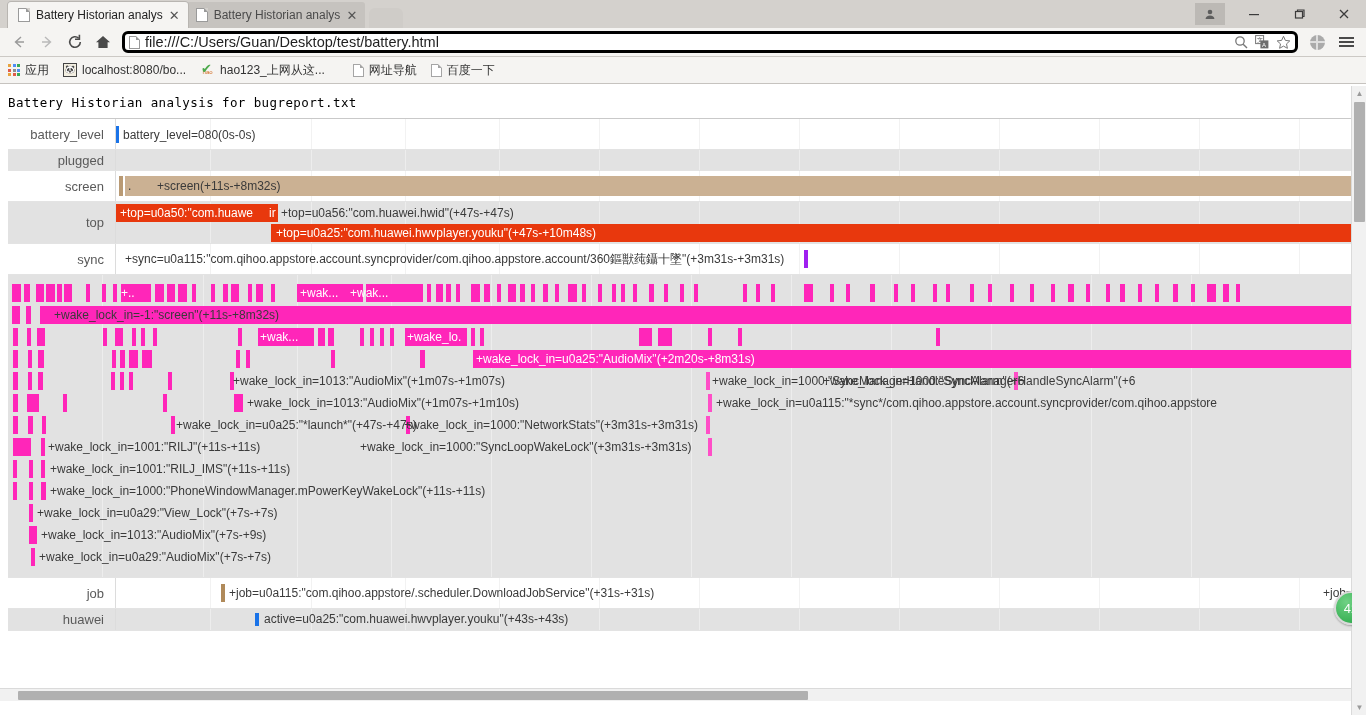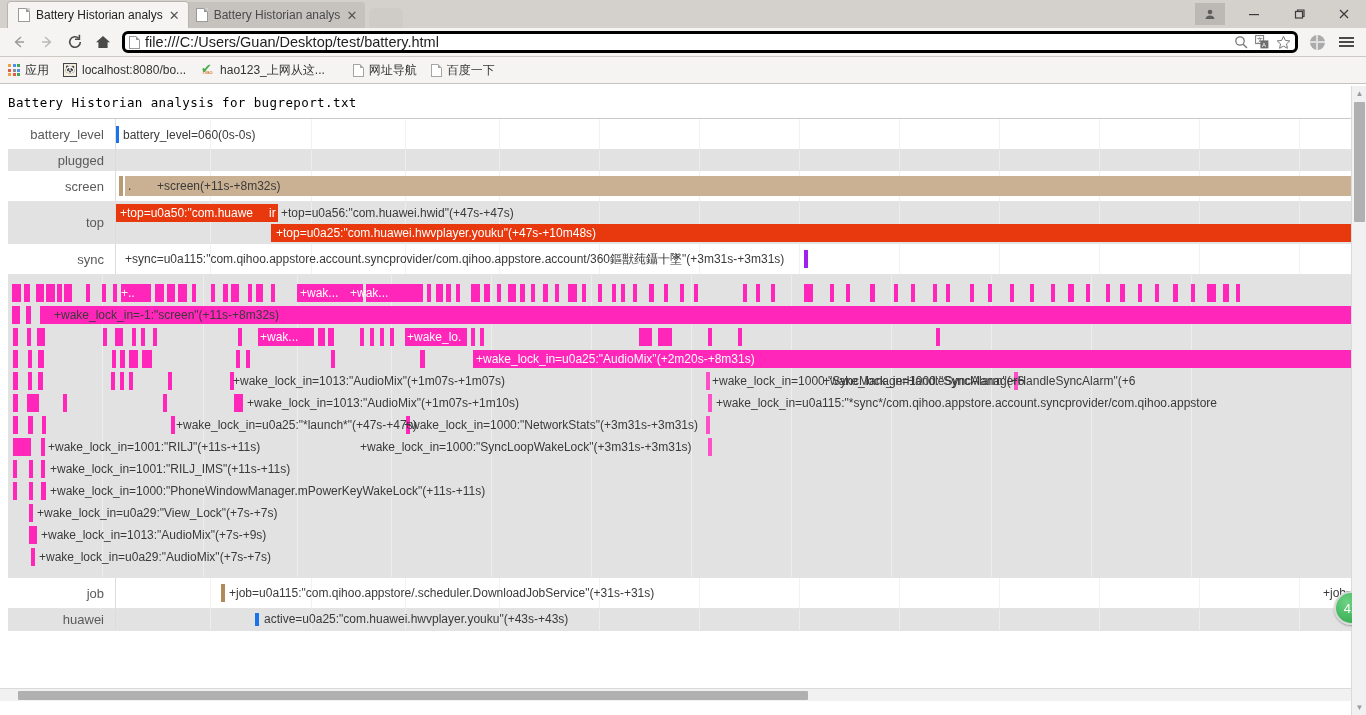--- a/index.html
+++ b/index.html
@@ -556,21 +556,21 @@
                 <i style="left:583px"></i>
                 <i style="left:683px"></i>
                 <i style="left:783px"></i>
                 <i style="left:883px"></i>
                 <i style="left:983px"></i>
                 <i style="left:1083px"></i>
                 <i style="left:1183px"></i>
             </div>
             <div class="bar" style="left:0; top:7px; height:17px">
               <span class="seg c-blue" style="left:0; width:3px; position:relative; display:inline-block; height:17px;"></span>
-              <span class="lbl">battery_level=060(0s-0s)</span>
+              <span class="lbl">battery_level=080(0s-0s)</span>
             </div>
           </div>
         </div>
 
         <div class="row even" style="height:21px">
           <div class="row-label">plugged</div>
           <div class="row-track">
             <div class="gridlines">
               <i style="left:94px"></i>
                 <i style="left:195px"></i>

